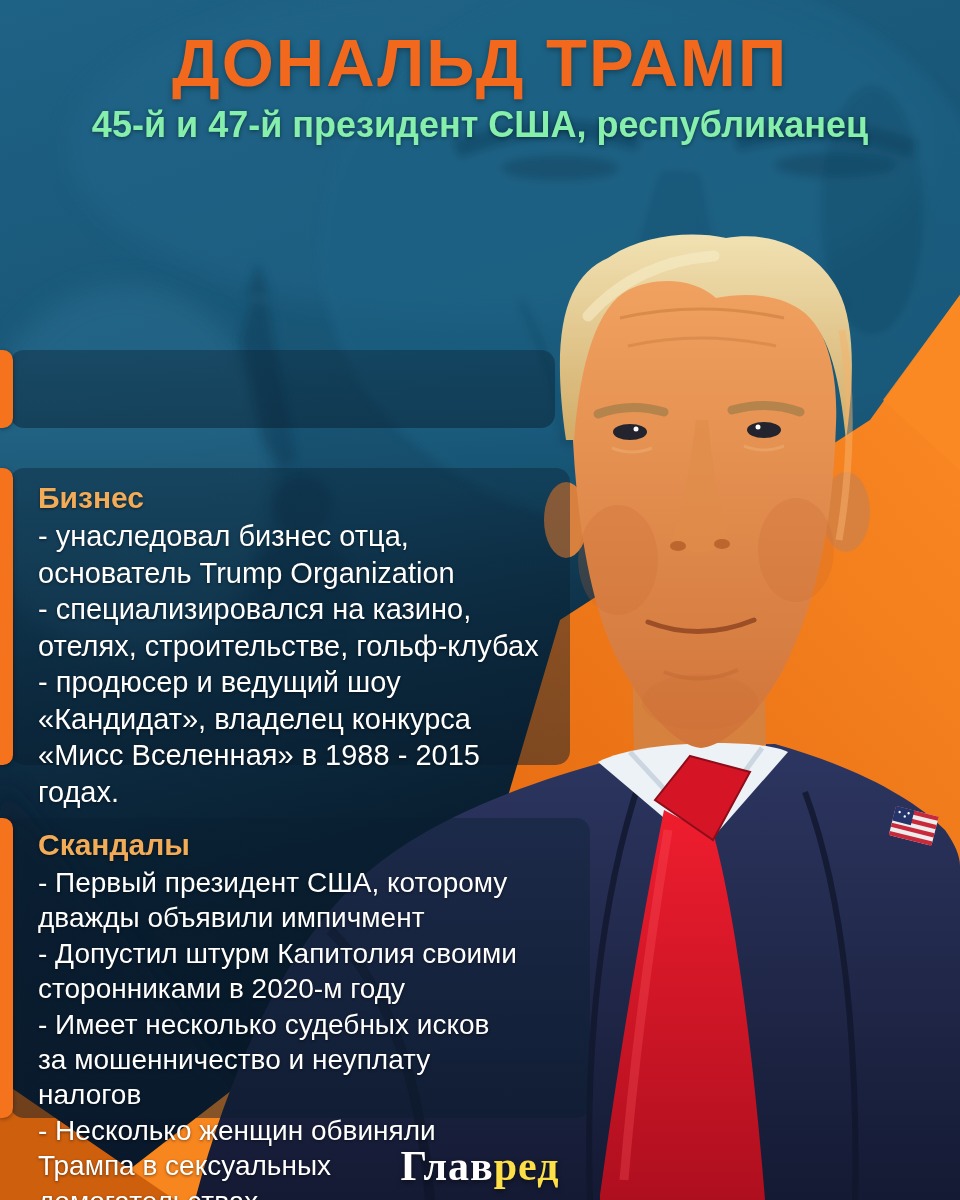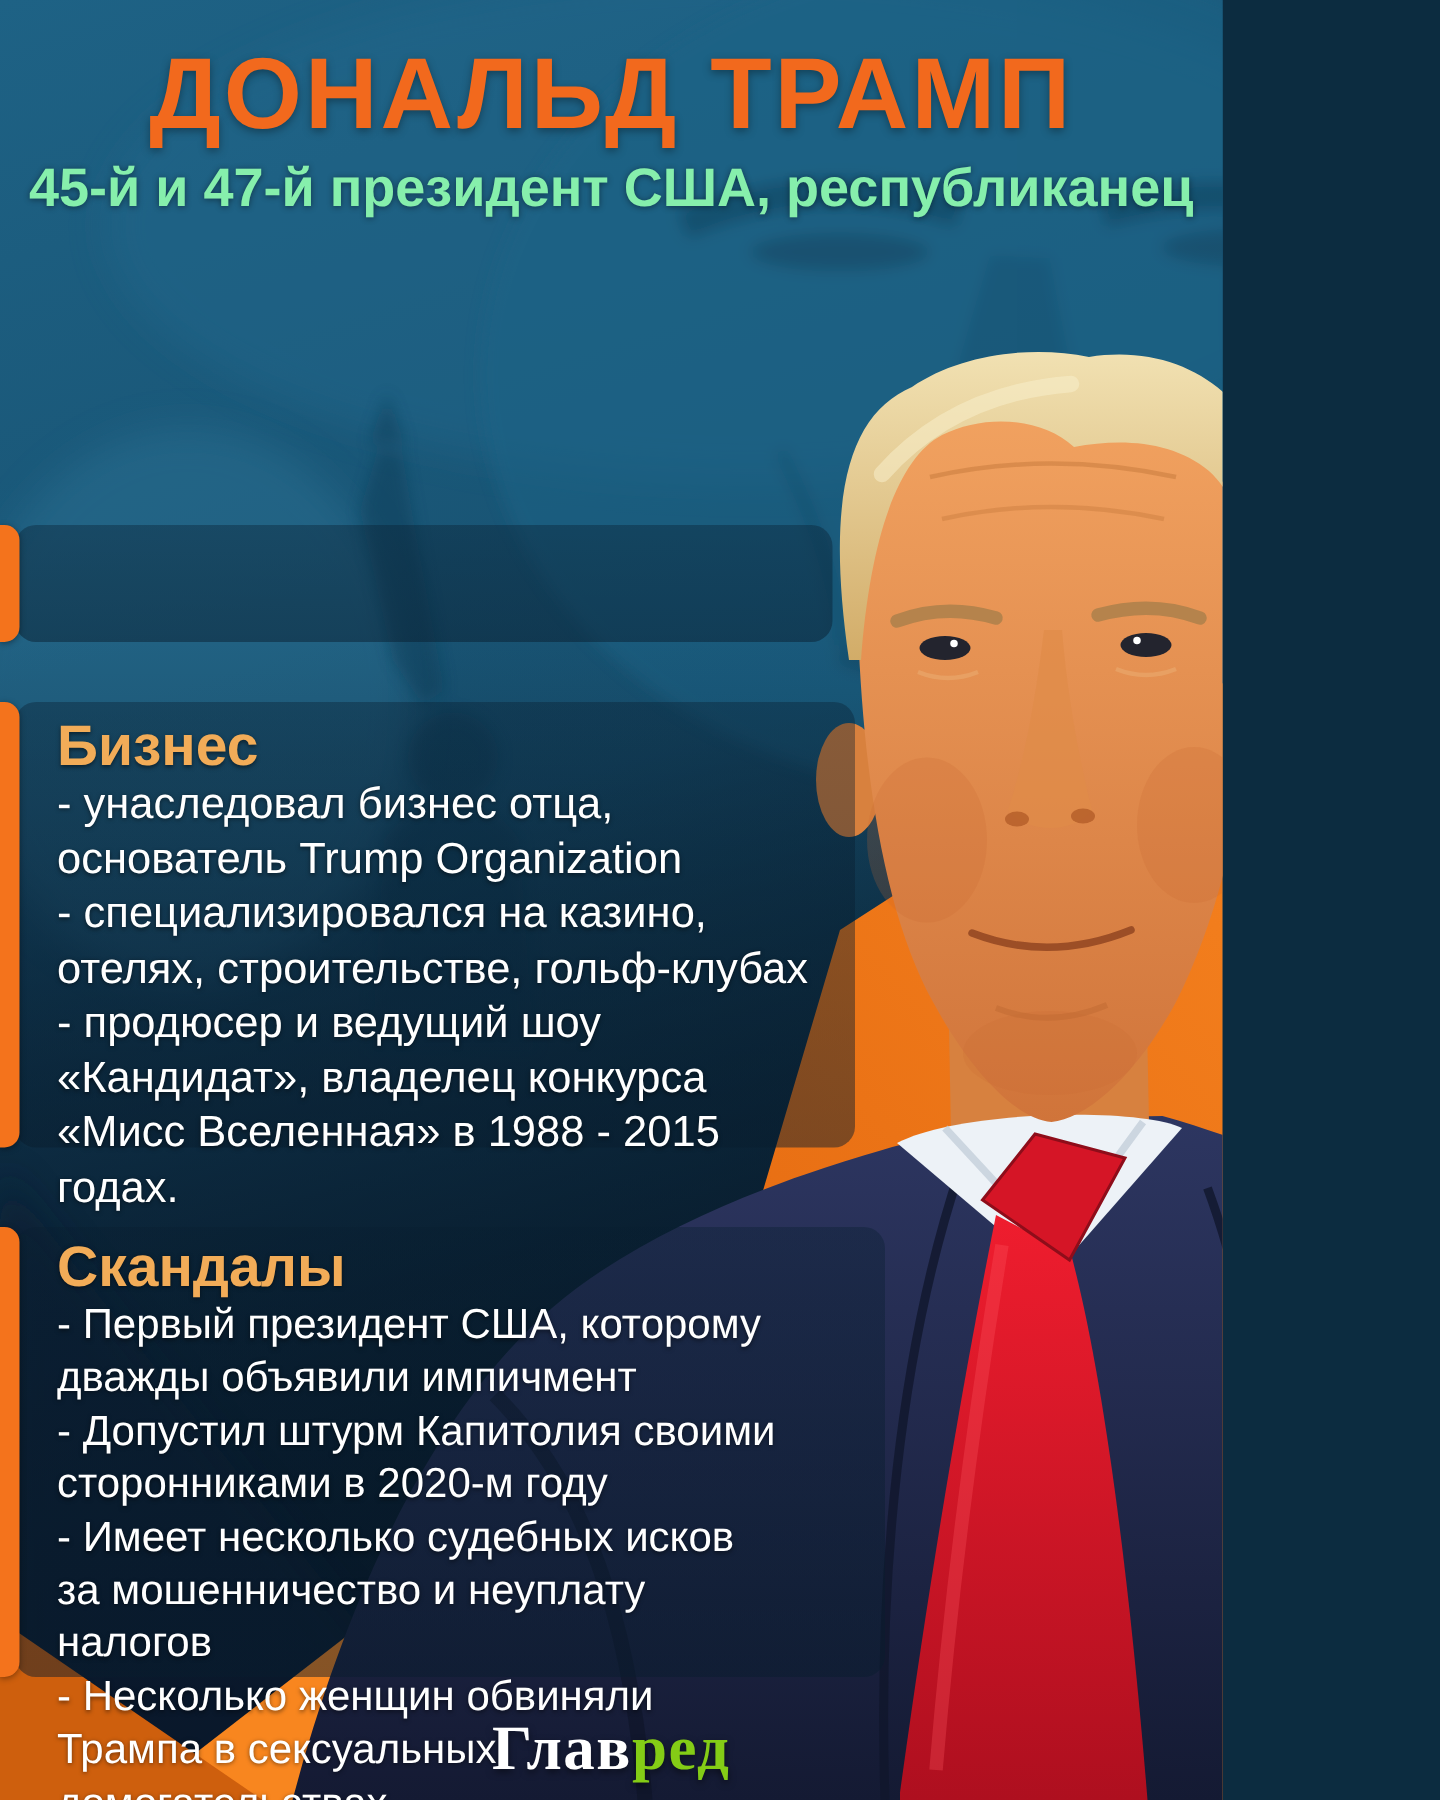--- a/index.html
+++ b/index.html
@@ -1,17 +1,17 @@
 <!DOCTYPE html>
 <html><head>
 <meta charset="utf-8">
 <style>
   html,body{margin:0;padding:0;background:#0c2c40;}
   .stage{
-    position:relative;width:815px;height:1200px;overflow:hidden;
+    position:relative;width:960px;height:1200px;overflow:hidden;
     background:#155172;font-family:"Liberation Sans",sans-serif;
     -webkit-font-smoothing:antialiased;
   }
   .stage svg.bg{position:absolute;inset:0;display:block;}
   .abs{position:absolute;}
   .title{
     left:0;right:0;top:24px;text-align:center;margin:0;
     font-size:67px;font-weight:bold;letter-spacing:2px;color:#F2691D;
     text-shadow:0 2px 6px rgba(0,0,0,.35);
   }
@@ -27,31 +27,31 @@
     left:0;width:13px;background:#F4731C;border-radius:0 10px 10px 0;
     box-shadow:0 1px 4px rgba(0,0,0,.4);
   }
   .panel{
     background:linear-gradient(180deg,rgba(8,30,48,.38),rgba(8,28,45,.48));
     border-radius:14px;
   }
   .sect-text{color:#FFFFFF;text-shadow:0 1px 3px rgba(0,0,0,.5);}
   .family-text{left:38px;top:361px;width:460px;font-size:29px;line-height:37px;}
   .inline-label{color:#F0A24E;font-weight:bold;}
-  .sect-heading{color:#F2AC58;font-weight:bold;font-size:38px;line-height:34px;margin:0 0 3px 0;}
+  .sect-heading{color:#F2AC58;font-weight:bold;font-size:30px;line-height:34px;margin:0 0 3px 0;}
   .business-content{left:38px;top:481px;width:516px;font-size:29px;line-height:36.5px;}
   .scandals-content{left:38px;top:828px;width:480px;font-size:28px;line-height:35.4px;}
   .list-item{display:block;}
   .logo{
     left:0;right:0;top:1142px;text-align:center;
     font-family:"Liberation Serif",serif;font-weight:bold;font-size:42px;letter-spacing:1px;
     text-shadow:0 2px 5px rgba(0,0,0,.5);
   }
   .logo-white{color:#FFFFFF;}
-  .logo-orange{color:#84cc16;}
+  .logo-orange{color:#fde047;}
 </style>
 </head>
 <body>
 
 <div class="stage">
 
   <svg class="bg" viewBox="0 0 960 1200" width="960" height="1200" aria-hidden="true">
     <defs>
       <linearGradient id="bgTeal" x1="0" y1="0" x2="0.25" y2="1">
         <stop offset="0" stop-color="#1E6285"></stop>

